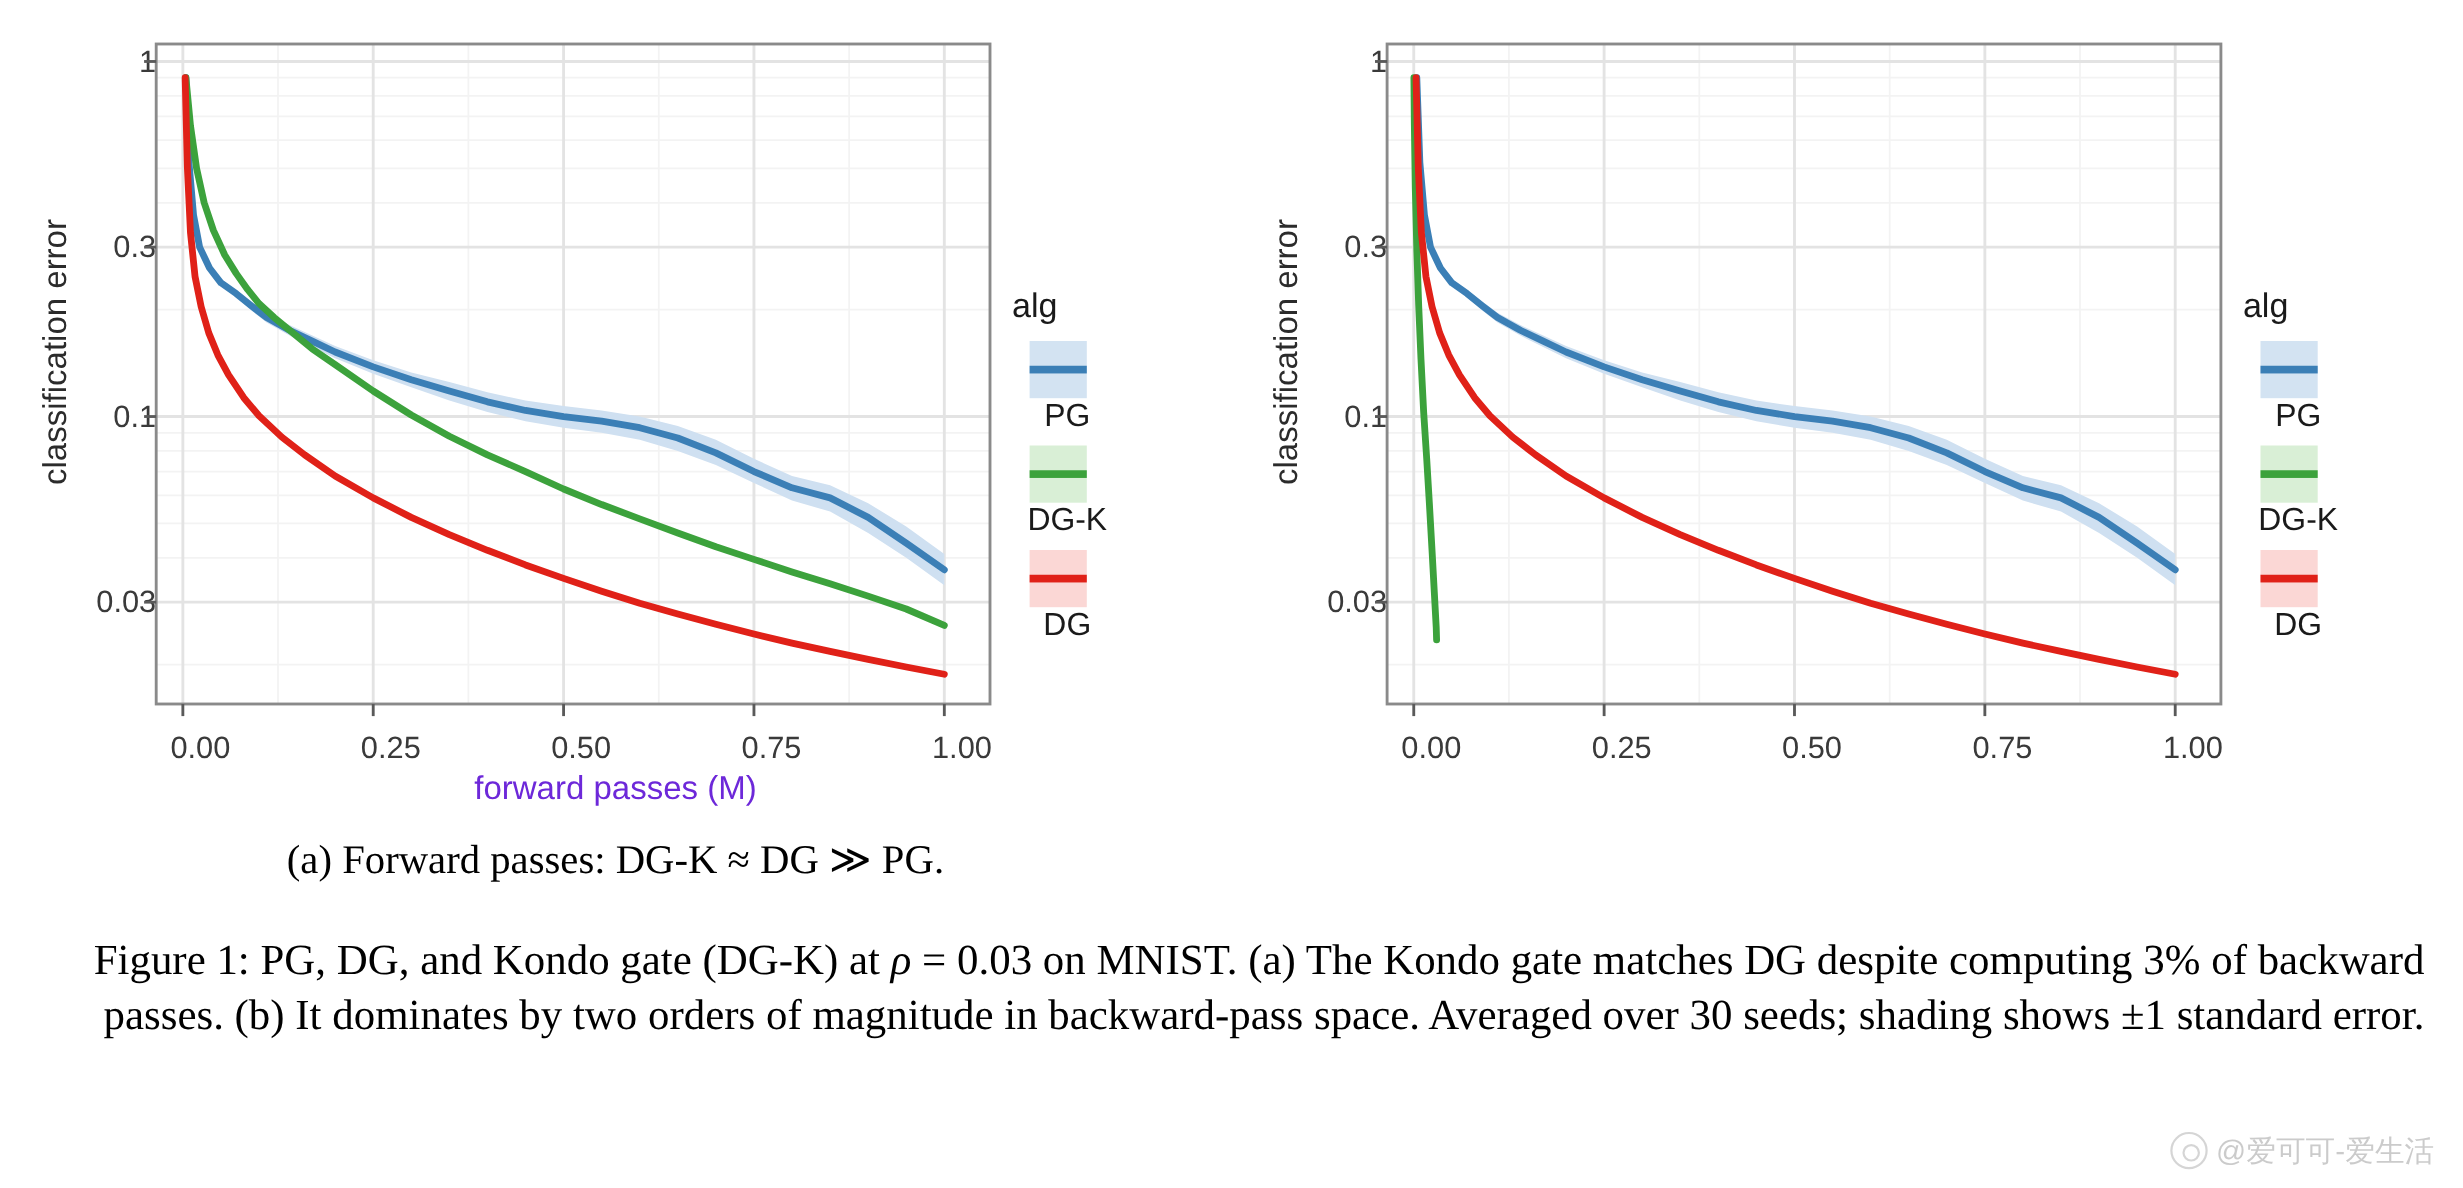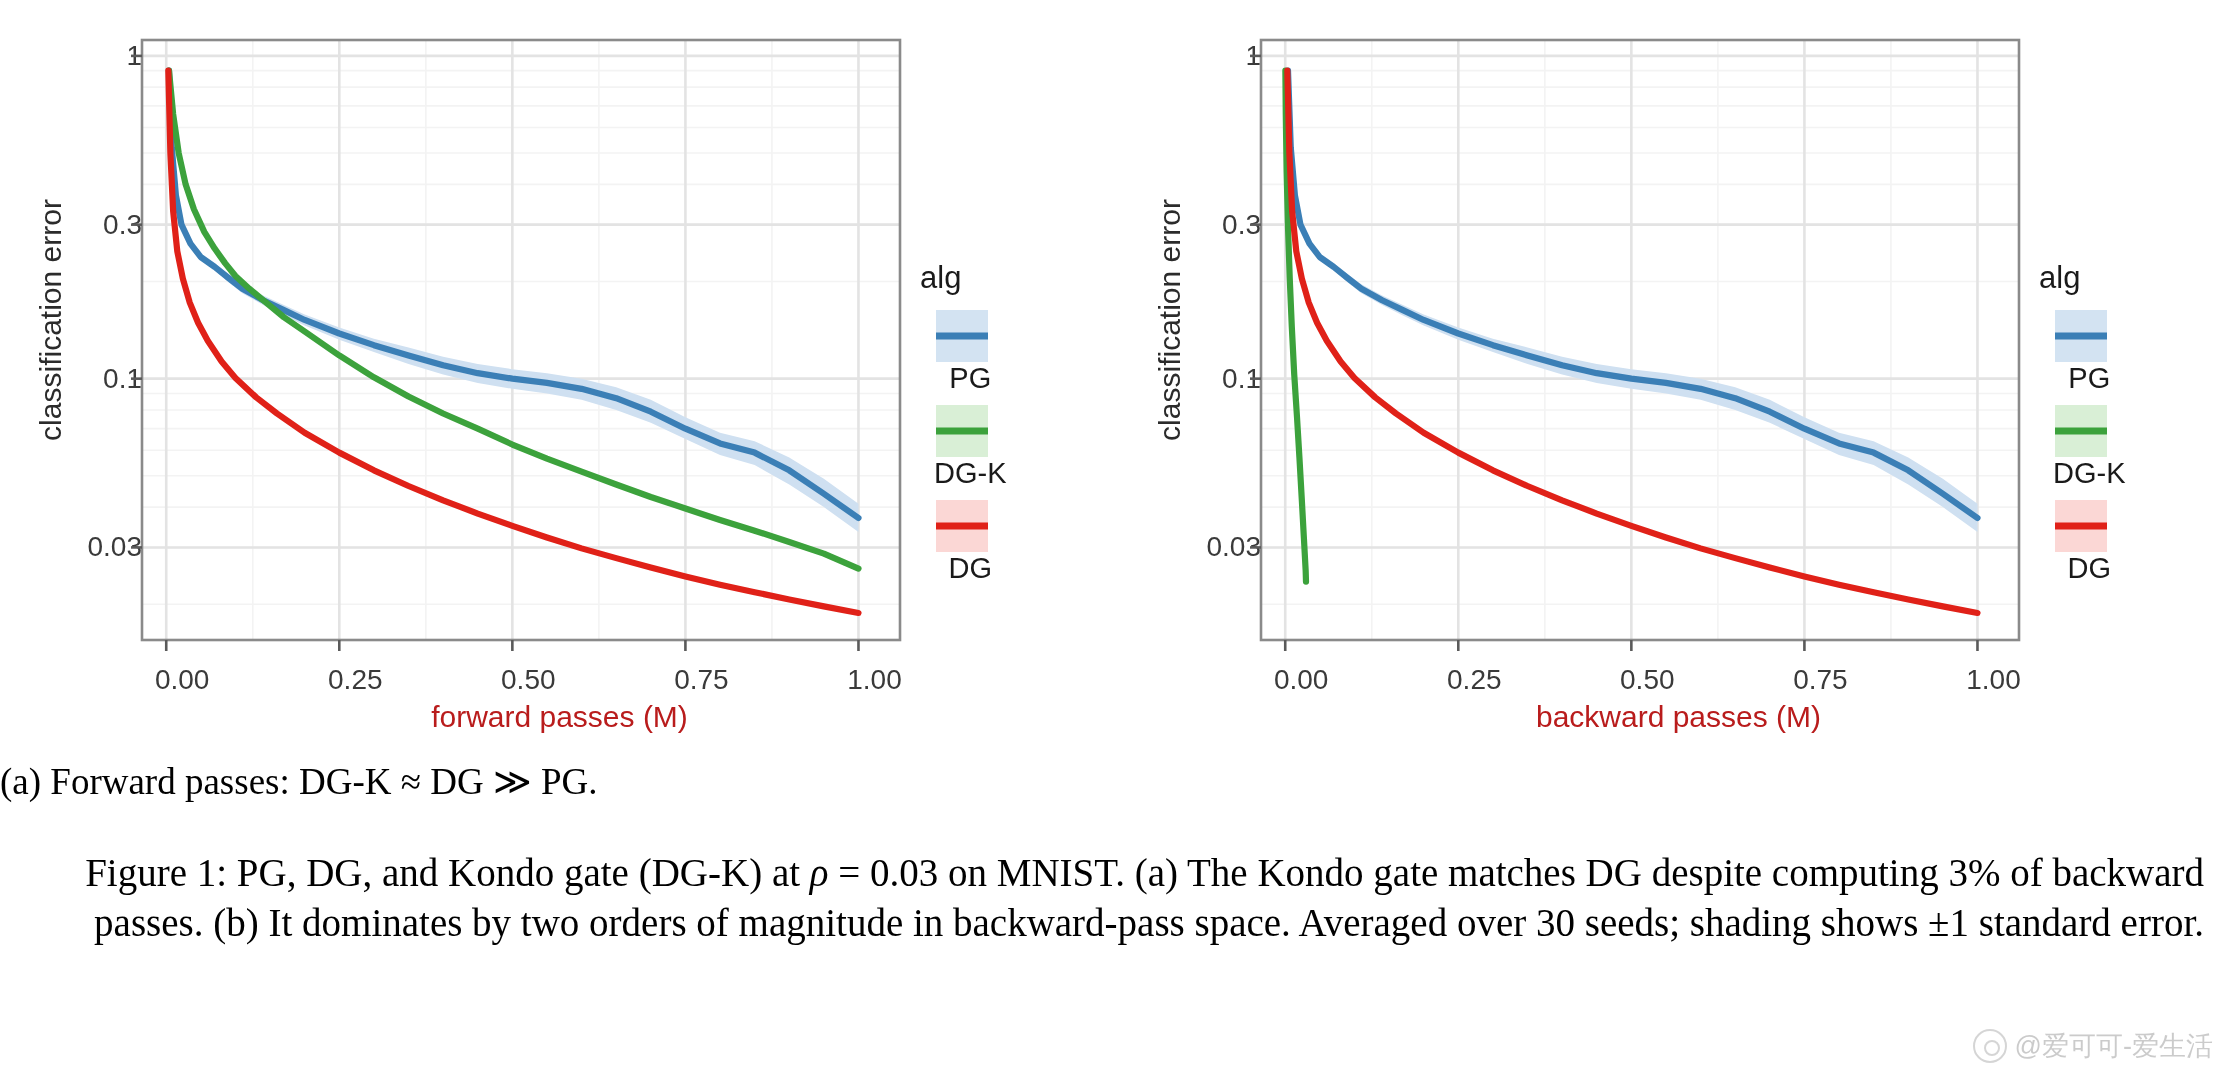--- a/index.html
+++ b/index.html
@@ -18,34 +18,34 @@
         font-size:30px;color:#2b2b2b;font-family:"Liberation Sans",sans-serif;}
 
   .ytick{position:absolute;right:0;transform:translateY(-50%);
          font-size:28px;color:#3a3a3a;text-align:right;white-space:nowrap;}
   .ytickwrap{position:absolute;left:60px;top:0;width:82px;height:640px;}
 
   .xtickwrap{position:absolute;left:16px;top:0;width:100%;height:60px;}
   .xtick{position:absolute;top:8px;transform:translateX(-50%);
          font-size:28px;color:#3a3a3a;white-space:nowrap;}
 
-  .xlab{position:absolute;width:100%;text-align:center;font-size:30px;color:#b91c1c;}
+  .xlab{position:absolute;width:100%;text-align:center;font-size:30px;color:#6d28d9;}
 
   .legend{position:absolute;margin-top:22px;}
   .legend-title{font-size:31px;color:#1a1a1a;margin-bottom:14px;padding-left:2px;}
   .legend-row{display:flex;align-items:center;margin-bottom:10px;flex-direction:column;}
   .legend-key{position:relative;width:52px;height:52px;flex:0 0 52px;}
   .legend-key .band{position:absolute;left:0;top:0;width:100%;height:100%;}
   .legend-key .line{position:absolute;left:0;top:50%;width:100%;height:7px;
                     transform:translateY(-50%);}
   .legend-label{font-size:29px;color:#1a1a1a;margin-left:16px;white-space:nowrap;}
 
   
   .subcaps{position:absolute;left:0;top:760px;width:2239px;height:70px;display:flex;}
-  .subcap{width:1119px;text-align:left;font-family:"Liberation Serif",serif;
+  .subcap{width:1119px;text-align:center;font-family:"Liberation Serif",serif;
           font-size:37px;color:#000;}
 
   .figcaption{position:absolute;left:44px;top:848px;width:2160px;
               font-family:"Liberation Serif",serif;font-size:39px;line-height:1.28;
               color:#000;text-align:right;}
   .figcaption .it{font-style:italic;}
 
   .watermark{position:absolute;right:26px;bottom:16px;display:flex;align-items:center;
              opacity:.30;color:#555;font-size:27px;white-space:nowrap;}
   .wm-logo{width:30px;height:30px;border:2px solid #777;border-radius:50%;
@@ -210,23 +210,20 @@
           <line y1="640" y2="651" x1="685.41" x2="685.41" stroke="#5a5a5a" stroke-width="2.6"></line>
           <line y1="640" y2="651" x1="858.47" x2="858.47" stroke="#5a5a5a" stroke-width="2.6"></line>
         </svg>
       <div class="xtickwrap" id="xtB" style="top:656px;">
           <div class="xtick" style="left: 166.2px;">0.00</div>
           <div class="xtick" style="left: 339.3px;">0.25</div>
           <div class="xtick" style="left: 512.3px;">0.50</div>
           <div class="xtick" style="left: 685.4px;">0.75</div>
           <div class="xtick" style="left: 858.5px;">1.00</div>
         </div>
-      <div class="xlab" id="xlB" style="top:700px;">
-        <span>backward passes (M)</span>
-      </div>
       <div class="legend" id="lgB" style="left:918px;top:238px;">
         <div class="legend-title">alg</div>
         <div id="lgB-items">
             <div class="legend-row">
               <div class="legend-key">
                 <div class="band" style="background: rgb(211, 227, 242);"></div>
                 <div class="line" style="background: rgb(59, 127, 182);"></div>
               </div>
               <div class="legend-label">PG</div>
             </div>

